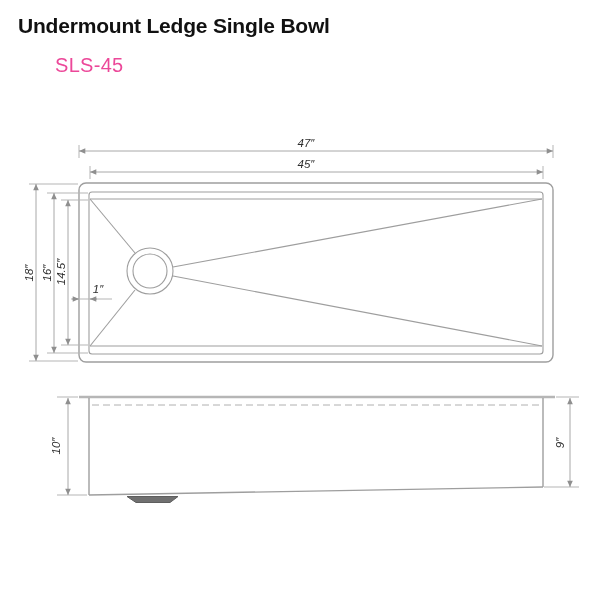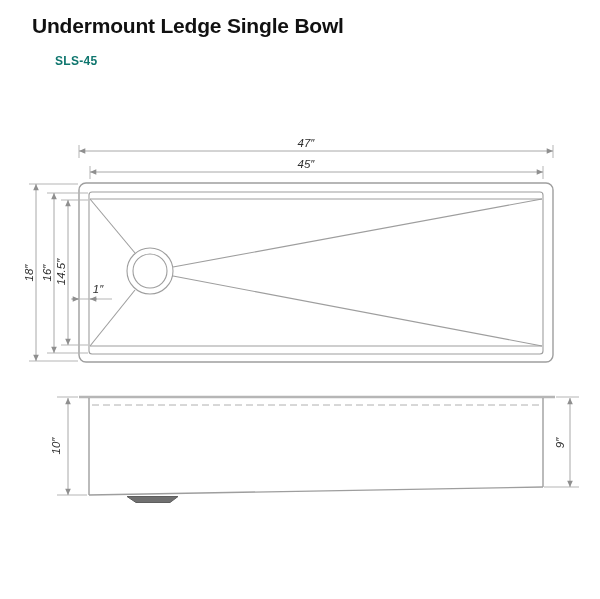--- a/index.html
+++ b/index.html
@@ -1,26 +1,26 @@
 <!DOCTYPE html>
 <html><head>
 <meta charset="utf-8">
 <style>
   html,body{margin:0;padding:0;background:#ffffff;}
   body{
     width:600px;height:599px;position:relative;overflow:hidden;
     font-family:"Liberation Sans", sans-serif;
   }
   .page-title{
-    position:absolute;left:32px;top:14px;
+    position:absolute;left:18px;top:14px;
     font-size:21px;font-weight:700;color:#111;letter-spacing:-0.2px;
   }
   .model-code{
     position:absolute;left:55px;top:54px;
-    font-size:12px;font-weight:700;color:#0f766e;letter-spacing:0.3px;
+    font-size:20px;font-weight:400;color:#ec4899;letter-spacing:0.3px;
   }
   svg{position:absolute;left:0;top:0;}
   .draw{stroke:#9e9e9e;fill:none;}
   .draw-main{stroke-width:1.4;}
   .draw-thin{stroke-width:1.1;}
   .dim{stroke:#a8a8a8;stroke-width:1;fill:none;}
   .ext{stroke:#b5b5b5;stroke-width:1;fill:none;}
   .dim-label{
     font-family:"Liberation Sans", sans-serif;
     font-size:11.5px;font-style:italic;fill:#2e2e2e;

